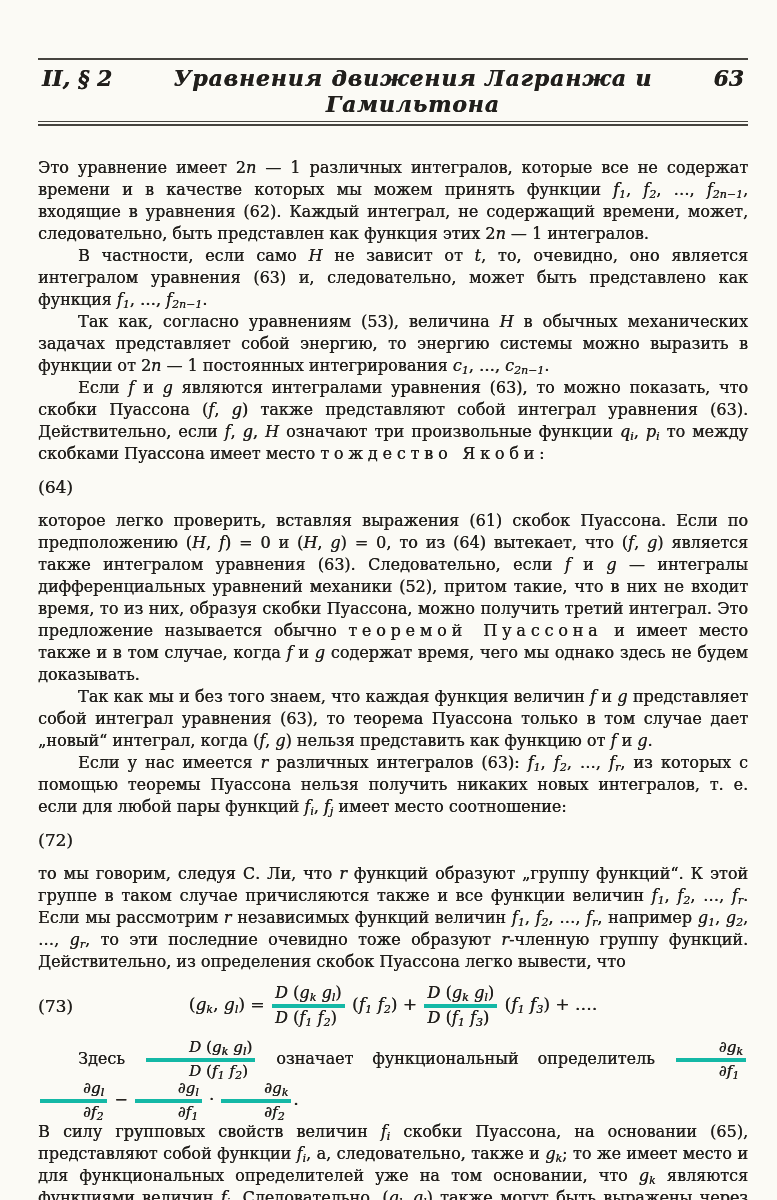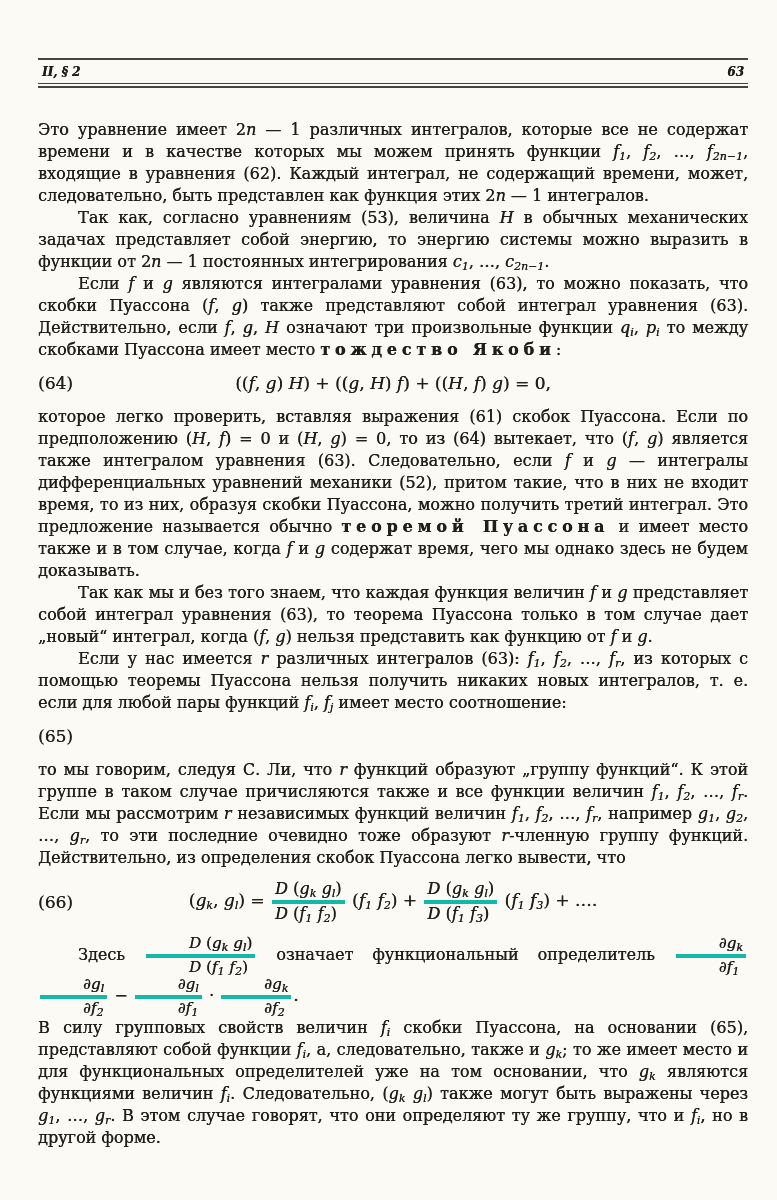--- a/index.html
+++ b/index.html
@@ -10,39 +10,39 @@
   .page {
     box-sizing: border-box;
     width: 777px; height: 1200px;
     padding: 58px 29px 0 38px;
     font-family: "DejaVu Serif", serif;
     color: #211f1c;
     text-shadow: 0.3px 0 0 currentColor;
   }
   .runhead {
     display: flex; justify-content: space-between; align-items: baseline;
-    font-style: italic; font-size: 12px; font-weight: bold;
+    font-style: italic; font-size: 22px; font-weight: bold;
     border-top: 2px solid #46443f;
     border-bottom: 1px solid #46443f;
     padding: 5px 4px 4px 4px;
   }
   .rh-section { flex: 0 0 auto; }
   .rh-title { flex: 1; text-align: center; letter-spacing: 0.04em; }
   .rh-page { flex: 0 0 auto; font-style: italic; }
   .rule2 { height: 2px; border-bottom: 2px solid #46443f; }
   .body-text {
     margin-top: 31px;
     font-size: 16px; line-height: 22px;
     text-align: justify;
   }
   .para { margin: 0; }
   .para.indent { text-indent: 40px; }
   .mi { font-style: italic; }
   .msub { font-style: italic; font-size: 11px; line-height: 0; vertical-align: -3px; letter-spacing: 0; }
-  .spaced { letter-spacing: 0.3em; font-weight: bold; }
+  .spaced { letter-spacing: 0.3em; }
   .equation {
     display: flex; align-items: center;
     margin: 11px 0 12px 0;
     font-size: 17px;
   }
   .eq-no { flex: 0 0 64px; text-align: left; }
   .eq-spacer { flex: 0 0 64px; }
   .eq-body { flex: 1; text-align: center; }
   .frac {
     display: inline-block; vertical-align: middle; text-align: left;
@@ -50,41 +50,42 @@
   }
   .frac .num { display: block; padding: 0 3px 1px 3px; }
   .frac .den { display: block; border-top: 4px solid #14b8a6; padding: 1px 3px 0 3px; }
 </style>
 </head>
 <body>
 
 <div class="page">
   <div class="runhead">
     <span class="rh-section">II, § 2</span>
+    <span class="rh-title">Уравнения движения Лагранжа и Гамильтона</span>
     <span class="rh-page">63</span>
   </div>
   <div class="rule2"></div>
   <div class="body-text" id="content">
       <p class="para">Это уравнение имеет 2<span class="mi">n</span> — 1 различных интегралов, которые все не содержат времени и в качестве которых мы можем принять функции <span class="mi">f</span><span class="msub">1</span>, <span class="mi">f</span><span class="msub">2</span>, …, <span class="mi">f</span><span class="msub">2n−1</span>, входящие в уравнения (62). Каждый интеграл, не содержащий времени, может, следовательно, быть представлен как функция этих 2<span class="mi">n</span> — 1 интегралов.</p>
+      <p class="para indent">В частности, если само <span class="mi">H</span> не зависит от <span class="mi">t</span>, то, очевидно, оно является интегралом уравнения (63) и, следовательно, может быть представлено как функция <span class="mi">f</span><span class="msub">1</span>, …, <span class="mi">f</span><span class="msub">2n−1</span>.</p>
       <p class="para indent">Так как, согласно уравнениям (53), величина <span class="mi">H</span> в обычных механических задачах представляет собой энергию, то энергию системы можно выразить в функции от 2<span class="mi">n</span> — 1 постоянных интегрирования <span class="mi">c</span><span class="msub">1</span>, …, <span class="mi">c</span><span class="msub">2n−1</span>.</p>
       <p class="para indent">Если <span class="mi">f</span> и <span class="mi">g</span> являются интегралами уравнения (63), то можно показать, что скобки Пуассона (<span class="mi">f</span>, <span class="mi">g</span>) также представляют собой интеграл уравнения (63). Действительно, если <span class="mi">f</span>, <span class="mi">g</span>, <span class="mi">H</span> означают три произвольные функции <span class="mi">q</span><span class="msub">i</span>, <span class="mi">p</span><span class="msub">i</span> то между скобками Пуассона имеет место <span class="spaced">тождество Якоби</span>:</p>
       <div class="equation">
         <span class="eq-no">(64)</span>
-        <span class="eq-body">((<span class="mi">f</span>, <span class="mi">g</span>) <span class="mi">H</span>) + ((<span class="mi">g</span>, <span class="mi">H</span>) <span class="mi">f</span>) + ((<span class="mi">H</span>, <span class="mi">f</span>) <span class="mi">g</span>) = 0,</span>
         <span class="eq-spacer"></span>
       </div>
       <p class="para">которое легко проверить, вставляя выражения (61) скобок Пуассона. Если по предположению (<span class="mi">H</span>, <span class="mi">f</span>) = 0 и (<span class="mi">H</span>, <span class="mi">g</span>) = 0, то из (64) вытекает, что (<span class="mi">f</span>, <span class="mi">g</span>) является также интегралом уравнения (63). Следовательно, если <span class="mi">f</span> и <span class="mi">g</span> — интегралы дифференциальных уравнений механики (52), притом такие, что в них не входит время, то из них, образуя скобки Пуассона, можно получить третий интеграл. Это предложение называется обычно <span class="spaced">теоремой Пуассона</span> и имеет место также и в том случае, когда <span class="mi">f</span> и <span class="mi">g</span> содержат время, чего мы однако здесь не будем доказывать.</p>
       <p class="para indent">Так как мы и без того знаем, что каждая функция величин <span class="mi">f</span> и <span class="mi">g</span> представляет собой интеграл уравнения (63), то теорема Пуассона только в том случае дает „новый“ интеграл, когда (<span class="mi">f</span>, <span class="mi">g</span>) нельзя представить как функцию от <span class="mi">f</span> и <span class="mi">g</span>.</p>
       <p class="para indent">Если у нас имеется <span class="mi">r</span> различных интегралов (63): <span class="mi">f</span><span class="msub">1</span>, <span class="mi">f</span><span class="msub">2</span>, …, <span class="mi">f</span><span class="msub">r</span>, из которых с помощью теоремы Пуассона нельзя получить никаких новых интегралов, т. е. если для любой пары функций <span class="mi">f</span><span class="msub">i</span>, <span class="mi">f</span><span class="msub">j</span> имеет место соотношение:</p>
       <div class="equation">
-        <span class="eq-no">(65)</span>
+        <span class="eq-no">(72)</span>
         <span class="eq-spacer"></span>
       </div>
       <p class="para">то мы говорим, следуя С. Ли, что <span class="mi">r</span> функций образуют „группу функций“. К этой группе в таком случае причисляются также и все функции величин <span class="mi">f</span><span class="msub">1</span>, <span class="mi">f</span><span class="msub">2</span>, …, <span class="mi">f</span><span class="msub">r</span>. Если мы рассмотрим <span class="mi">r</span> независимых функций величин <span class="mi">f</span><span class="msub">1</span>, <span class="mi">f</span><span class="msub">2</span>, …, <span class="mi">f</span><span class="msub">r</span>, например <span class="mi">g</span><span class="msub">1</span>, <span class="mi">g</span><span class="msub">2</span>, …, <span class="mi">g</span><span class="msub">r</span>, то эти последние очевидно тоже образуют <span class="mi">r</span>-членную группу функций. Действительно, из определения скобок Пуассона легко вывести, что</p>
       <div class="equation">
-        <span class="eq-no">(66)</span>
+        <span class="eq-no">(73)</span>
         <span class="eq-body">(<span class="mi">g</span><span class="msub">k</span>, <span class="mi">g</span><span class="msub">l</span>) = <span class="frac"><span class="num"><span class="mi">D</span> (<span class="mi">g</span><span class="msub">k</span> <span class="mi">g</span><span class="msub">l</span>)</span><span class="den"><span class="mi">D</span> (<span class="mi">f</span><span class="msub">1</span> <span class="mi">f</span><span class="msub">2</span>)</span></span> (<span class="mi">f</span><span class="msub">1</span> <span class="mi">f</span><span class="msub">2</span>) + <span class="frac"><span class="num"><span class="mi">D</span> (<span class="mi">g</span><span class="msub">k</span> <span class="mi">g</span><span class="msub">l</span>)</span><span class="den"><span class="mi">D</span> (<span class="mi">f</span><span class="msub">1</span> <span class="mi">f</span><span class="msub">3</span>)</span></span> (<span class="mi">f</span><span class="msub">1</span> <span class="mi">f</span><span class="msub">3</span>) + ….</span>
         <span class="eq-spacer"></span>
       </div>
       <p class="para indent">Здесь <span class="frac"><span class="num"><span class="mi">D</span> (<span class="mi">g</span><span class="msub">k</span> <span class="mi">g</span><span class="msub">l</span>)</span><span class="den"><span class="mi">D</span> (<span class="mi">f</span><span class="msub">1</span> <span class="mi">f</span><span class="msub">2</span>)</span></span> означает функциональный определитель <span class="frac"><span class="num">∂<span class="mi">g</span><span class="msub">k</span></span><span class="den">∂<span class="mi">f</span><span class="msub">1</span></span></span> <span class="frac"><span class="num">∂<span class="mi">g</span><span class="msub">l</span></span><span class="den">∂<span class="mi">f</span><span class="msub">2</span></span></span> − <span class="frac"><span class="num">∂<span class="mi">g</span><span class="msub">l</span></span><span class="den">∂<span class="mi">f</span><span class="msub">1</span></span></span> · <span class="frac"><span class="num">∂<span class="mi">g</span><span class="msub">k</span></span><span class="den">∂<span class="mi">f</span><span class="msub">2</span></span></span>.</p>
       <p class="para">В силу групповых свойств величин <span class="mi">f</span><span class="msub">i</span> скобки Пуассона, на основании (65), представляют собой функции <span class="mi">f</span><span class="msub">i</span>, а, следовательно, также и <span class="mi">g</span><span class="msub">k</span>; то же имеет место и для функциональных определителей уже на том основании, что <span class="mi">g</span><span class="msub">k</span> являются функциями величин <span class="mi">f</span><span class="msub">i</span>. Следовательно, (<span class="mi">g</span><span class="msub">k</span> <span class="mi">g</span><span class="msub">l</span>) также могут быть выражены через <span class="mi">g</span><span class="msub">1</span>, …, <span class="mi">g</span><span class="msub">r</span>. В этом случае говорят, что они определяют ту же группу, что и <span class="mi">f</span><span class="msub">i</span>, но в другой форме.</p>
     </div>
 </div>
 
 </body></html>

